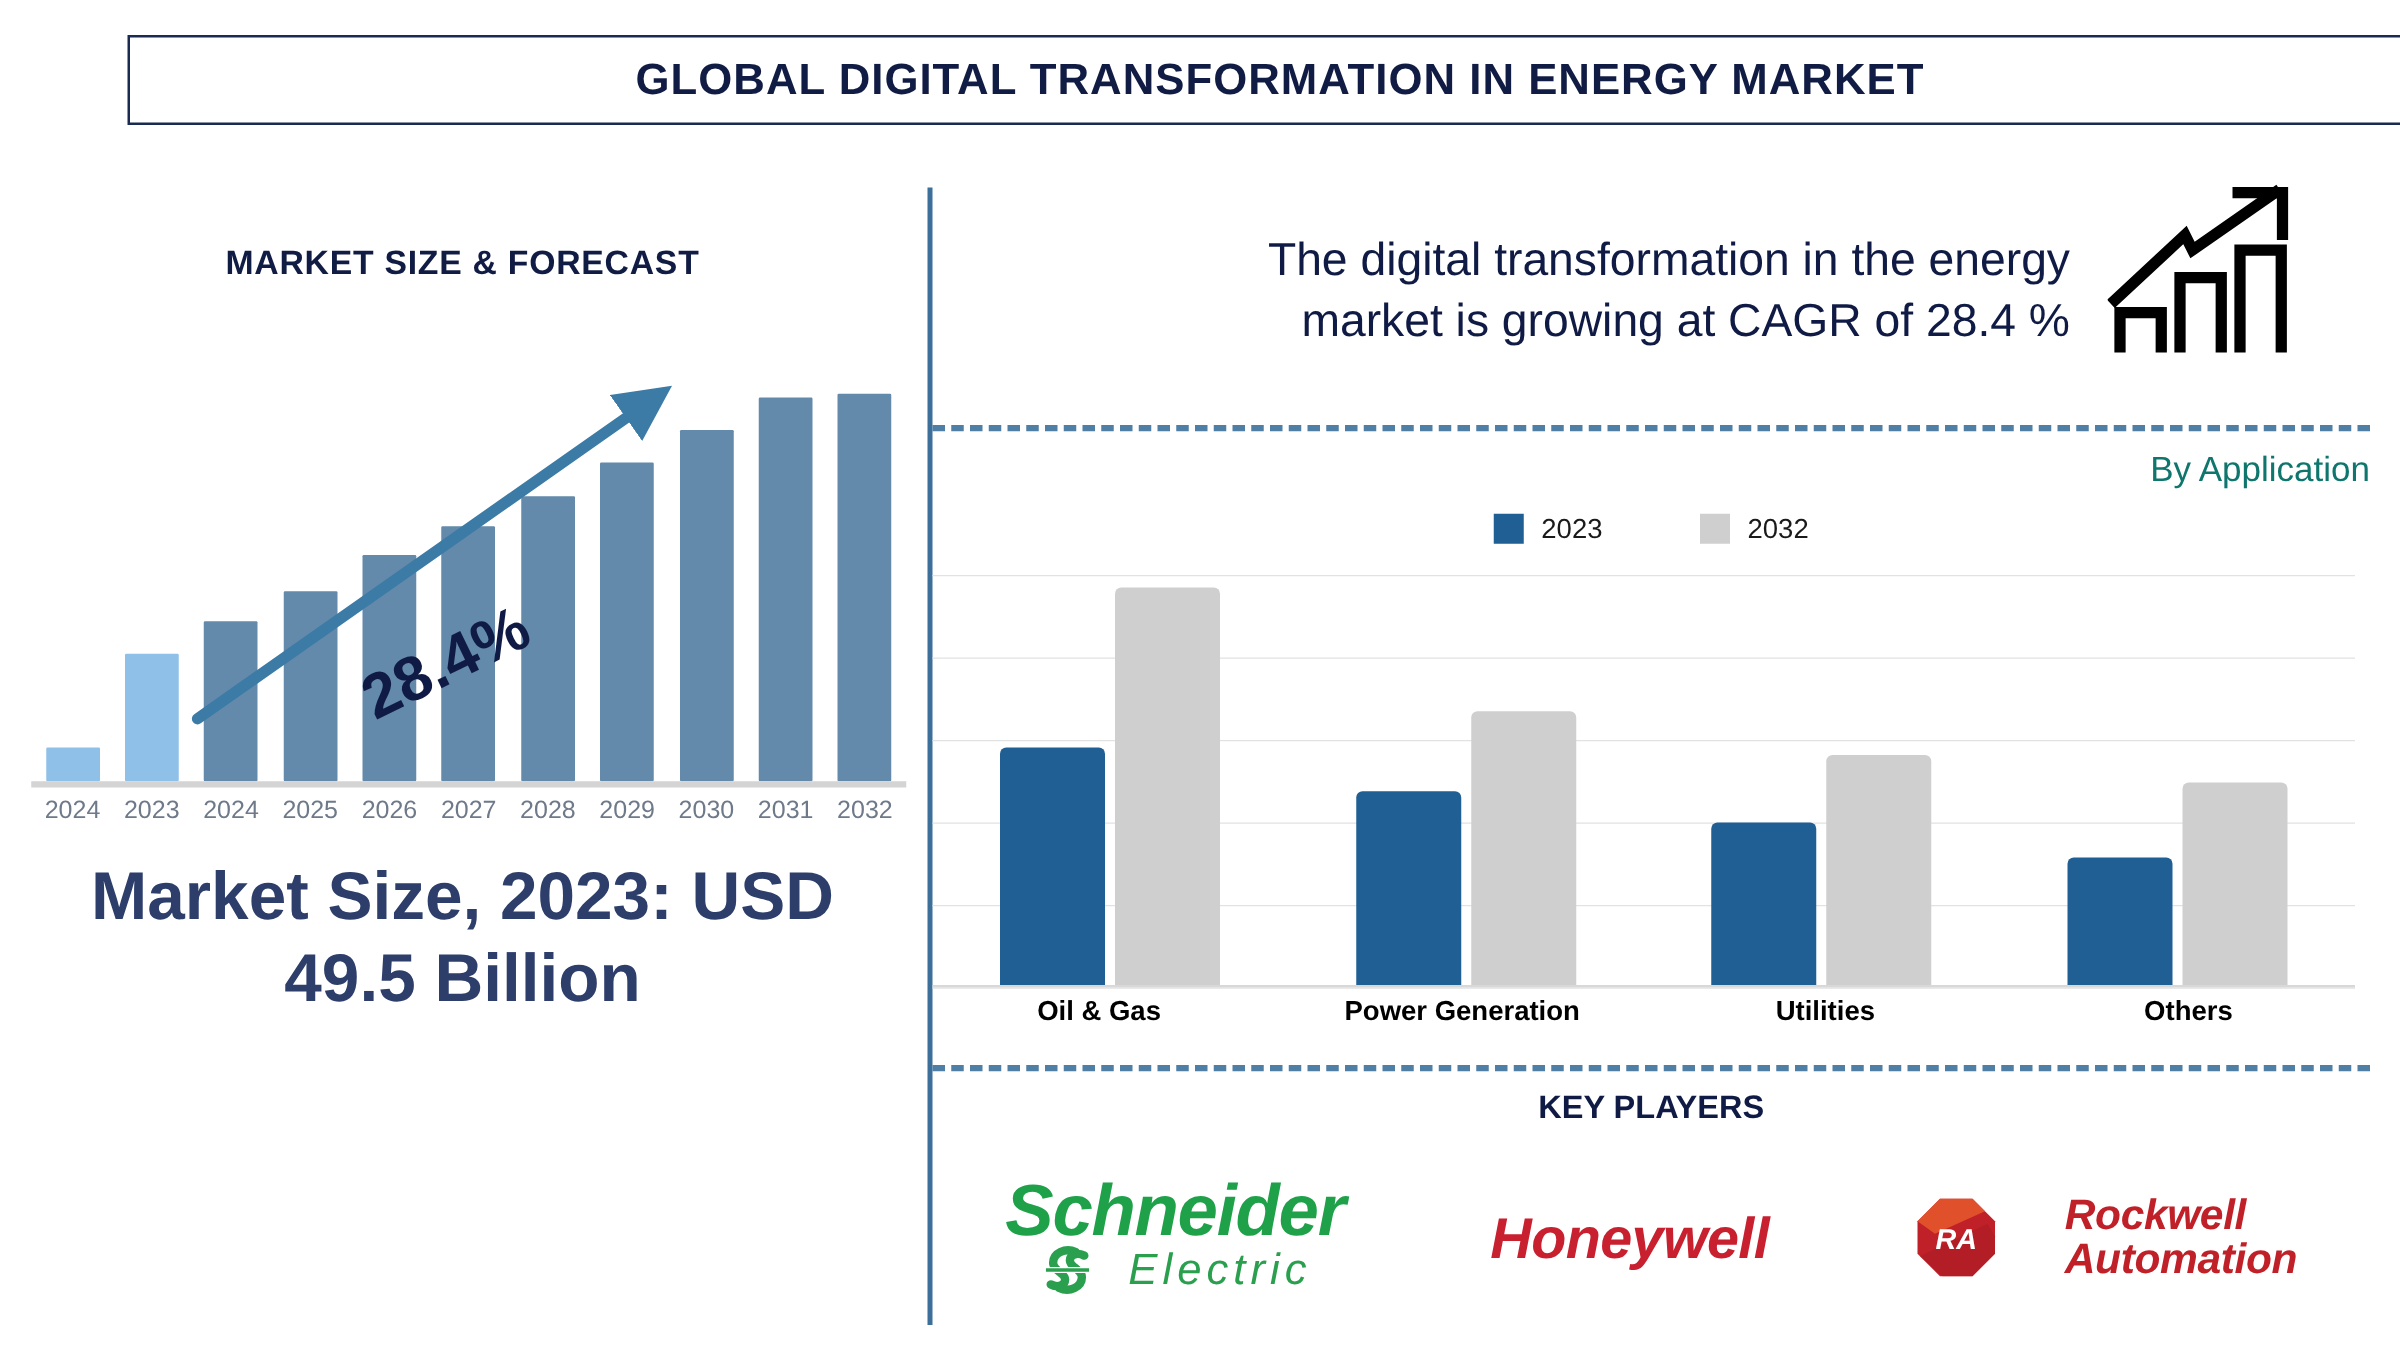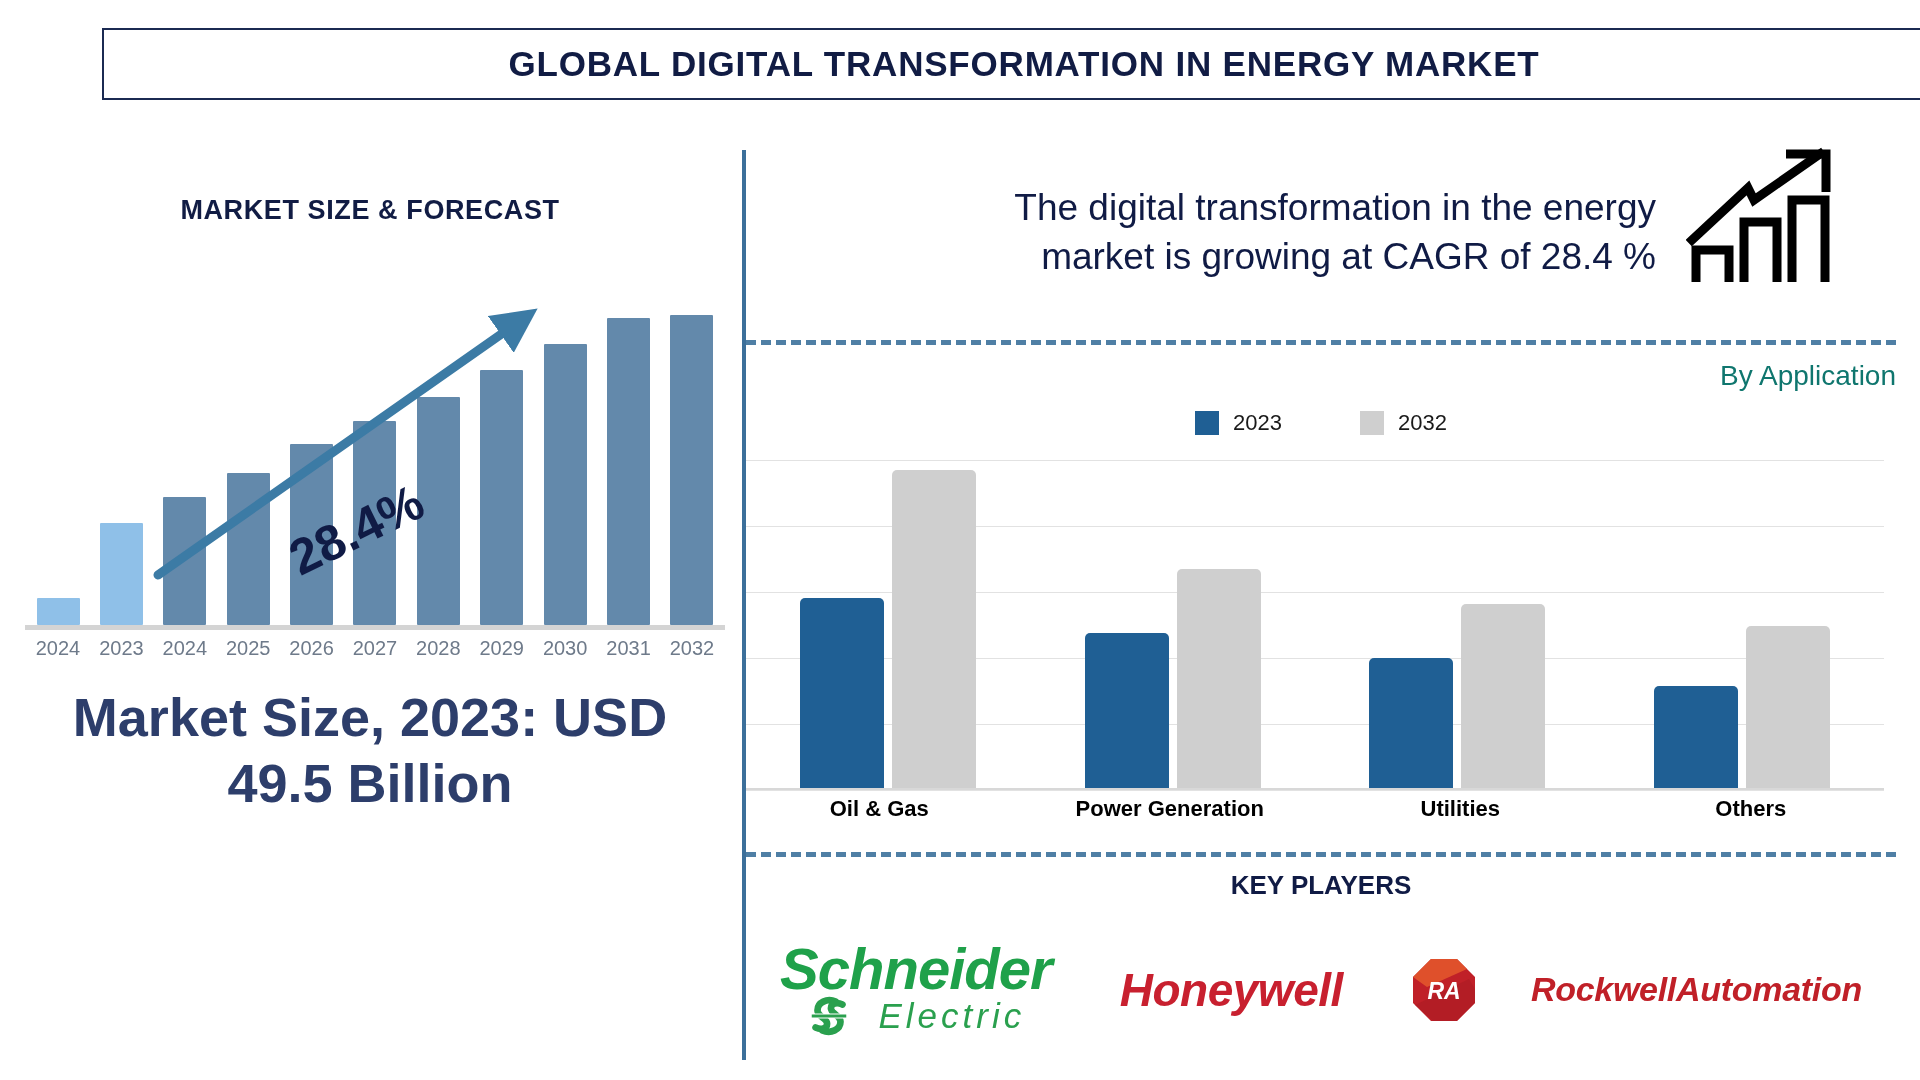--- a/index.html
+++ b/index.html
@@ -122,21 +122,21 @@
   .sch-bottom { display: flex; align-items: center; gap: 26px; margin-top: -4px; }
   .sch-mark { width: 46px; height: 46px; }
   .sch-electric { font-size: 35px; color: #2aa04e; letter-spacing: 4px; }
 
   
   #logo-honeywell { font-size: 46px; font-weight: bold; color: #c8202f; letter-spacing: -0.5px; }
 
   
   #logo-rockwell { gap: 14px; }
   .ra-mark { width: 66px; height: 66px; flex: 0 0 auto; }
-  .ra-text { display: flex; flex-direction: row; line-height: 1.03; margin-left: 40px; }
+  .ra-text { display: flex; flex-direction: column; line-height: 1.03; margin-left: 40px; }
   .ra-line { font-size: 34px; font-weight: bold; color: #c02028; letter-spacing: -0.3px; }
 </style>
 </head>
 <body>
 
 <div id="page">
 
   <div id="title-bar">
     <div id="title-text">GLOBAL DIGITAL TRANSFORMATION IN ENERGY MARKET</div>
   </div>

